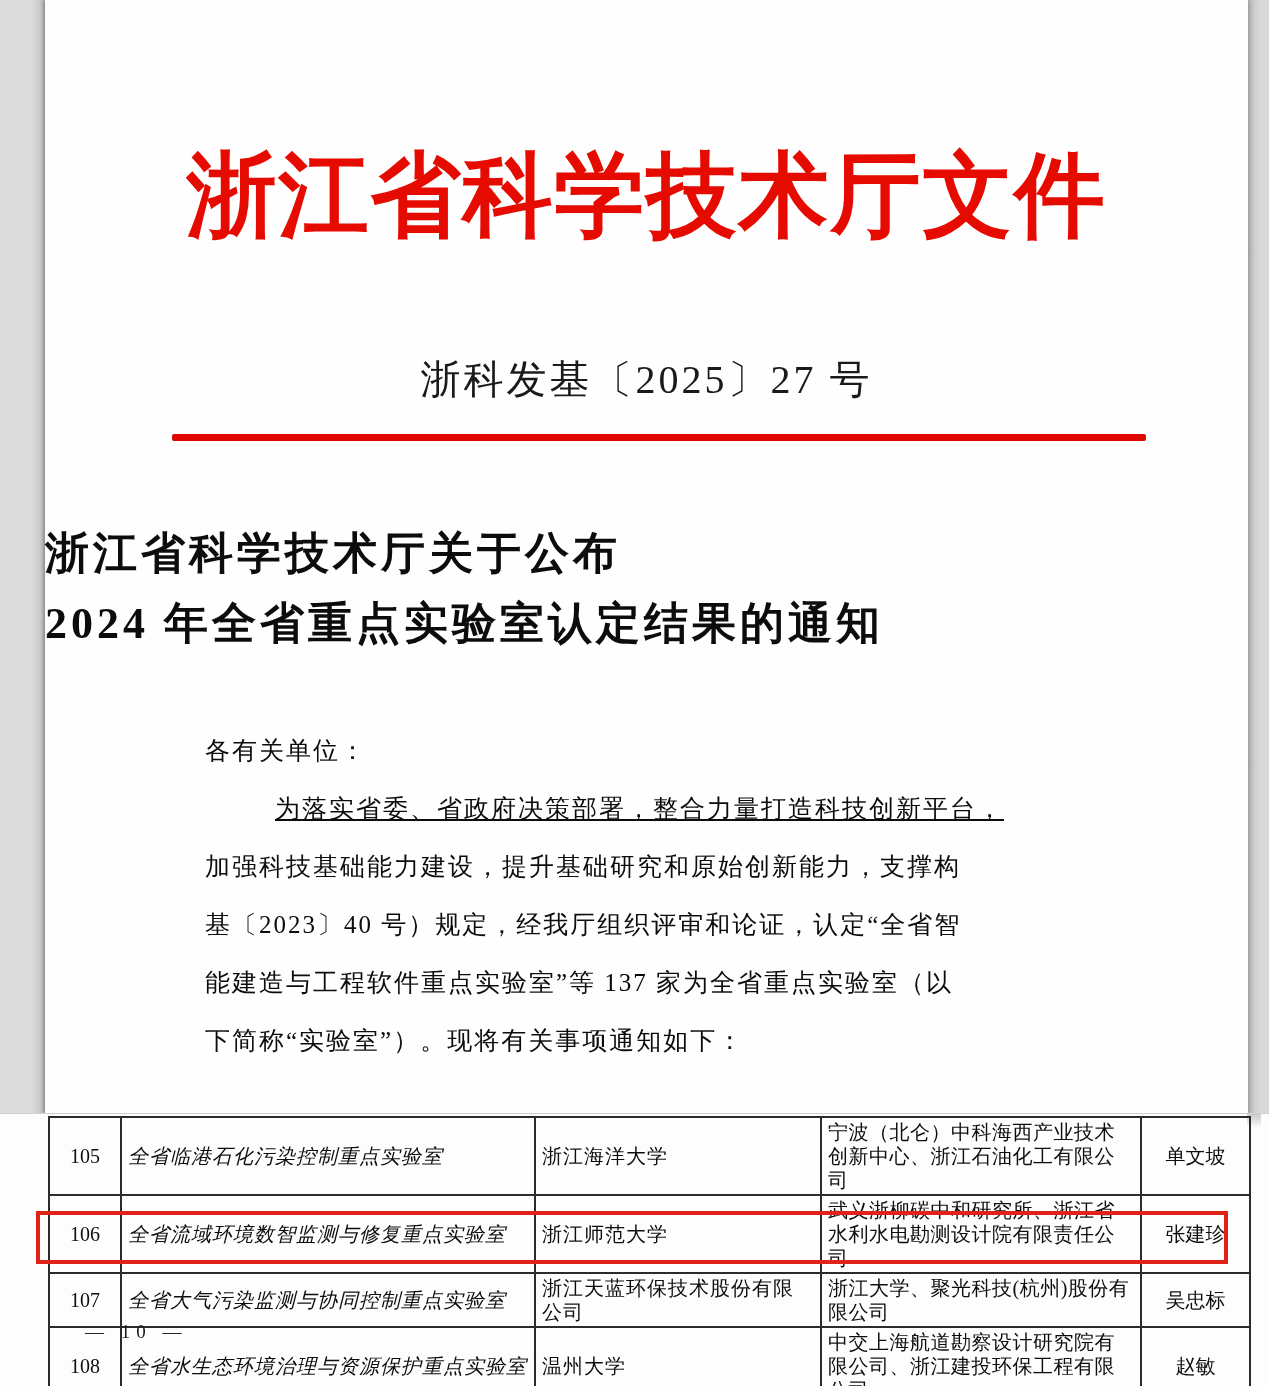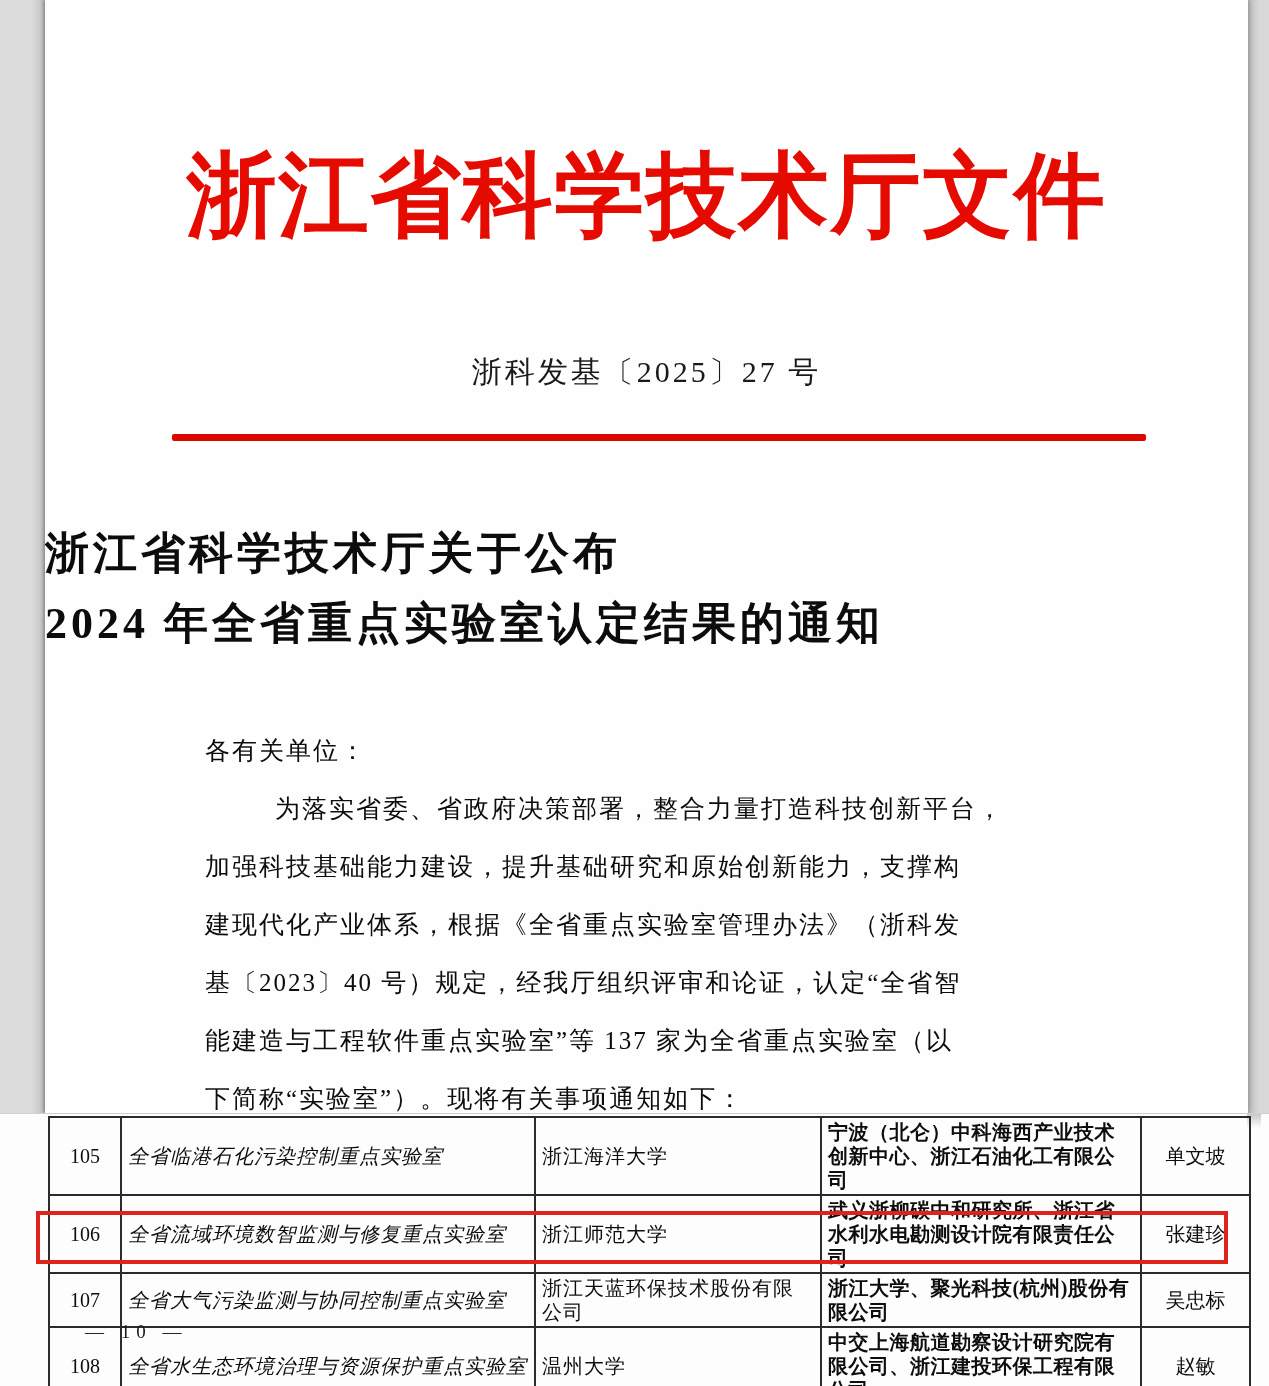--- a/index.html
+++ b/index.html
@@ -26,39 +26,39 @@
   }
   .doc-header{
     position:absolute;left:45px;top:140px;width:1203px;
     text-align:center;font-weight:900;font-size:90px;line-height:112px;
     letter-spacing:2px;color:#e60b00;
     transform:scaleY(1.03);
     white-space:nowrap;
   }
   .doc-number{
     position:absolute;left:45px;top:352px;width:1203px;
-    text-align:center;font-size:30px;letter-spacing:3px;color:#1a1a1a;
+    text-align:center;font-size:40px;letter-spacing:3px;color:#1a1a1a;
   }
   .red-rule{
     position:absolute;left:172px;top:434px;width:974px;height:7px;
     background:#dd0700;border-radius:2px;
   }
   .notice-title{
     position:absolute;left:45px;width:1203px;
     font-weight:bold;font-size:44px;letter-spacing:4px;color:#0c0c0c;
     white-space:nowrap;
   }
   .notice-line1{top:524px;}
   .notice-line2{top:594px;}
   .body-block{
     position:absolute;left:205px;top:722px;width:950px;
     font-size:25px;line-height:58px;letter-spacing:2px;color:#0c0c0c;
   }
   .body-line{height:58px;white-space:nowrap;}
-  .body-line.indent{padding-left:70px;}
+  .body-line.indent{padding-left:70px;text-decoration:underline;}
   
   .strip2{
     position:absolute;left:0;top:1113px;width:1269px;height:273px;
     background:#fdfdfd;border-top:1px solid #cfcfcf;
   }
   .strip2 .corner-remnant{
     position:absolute;right:8px;top:0;width:14px;height:14px;
     background:linear-gradient(to bottom,#c9c9c9,rgba(201,201,201,0));
   }
   table.results{
@@ -66,21 +66,21 @@
     border-collapse:collapse;table-layout:fixed;
     font-size:20px;color:#0d0d0d;line-height:24px;
   }
   table.results td{
     border:2px solid #2b2b2b;
     padding:2px 6px;vertical-align:middle;overflow:hidden;
   }
   td.c-no{width:58px;text-align:center;}
   td.c-lab{width:400px;padding-left:28px;letter-spacing:1px;font-style:italic;}
   td.c-host{width:272px;padding-left:26px;letter-spacing:1px;}
-  td.c-partners{width:306px;padding-left:10px;letter-spacing:.5px;font-weight:bold;}
+  td.c-partners{width:306px;padding-left:10px;letter-spacing:.5px;}
   td.c-director{width:95px;text-align:center;margin-left:20px;}
   tr.r105{height:50px;}
   tr.r106{height:44px;}
   tr.r107{height:46px;}
   tr.r108{height:44px;}
   .highlight-box{
     position:absolute;left:36px;top:97px;width:1192px;height:53px;
     border:4px solid #e02318;box-sizing:border-box;
     pointer-events:none;
   }
@@ -105,21 +105,20 @@
 
     <div class="red-rule"></div>
 
     <div class="notice-title notice-line1">浙江省科学技术厅关于公布</div>
     <div class="notice-title notice-line2">2024 年全省重点实验室认定结果的通知</div>
 
     <div class="body-block">
       <div class="body-line">各有关单位：</div>
       <div class="body-line indent">为落实省委、省政府决策部署，整合力量打造科技创新平台，</div>
       <div class="body-line">加强科技基础能力建设，提升基础研究和原始创新能力，支撑构</div>
-      <div class="body-line">建现代化产业体系，根据《全省重点实验室管理办法》（浙科发</div>
       <div class="body-line">基〔2023〕40 号）规定，经我厅组织评审和论证，认定“全省智</div>
       <div class="body-line">能建造与工程软件重点实验室”等 137 家为全省重点实验室（以</div>
       <div class="body-line">下简称“实验室”）。现将有关事项通知如下：</div>
     </div>
   </div>
 
   <div class="strip2">
     <div class="corner-remnant"></div>
 
     <table class="results">

